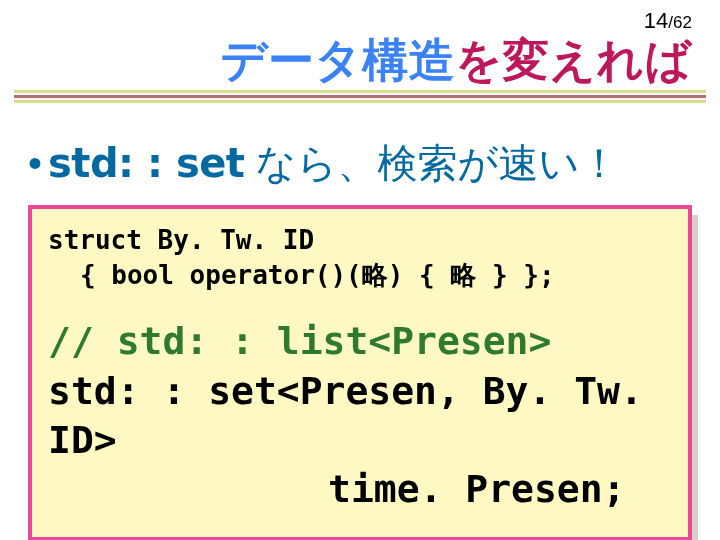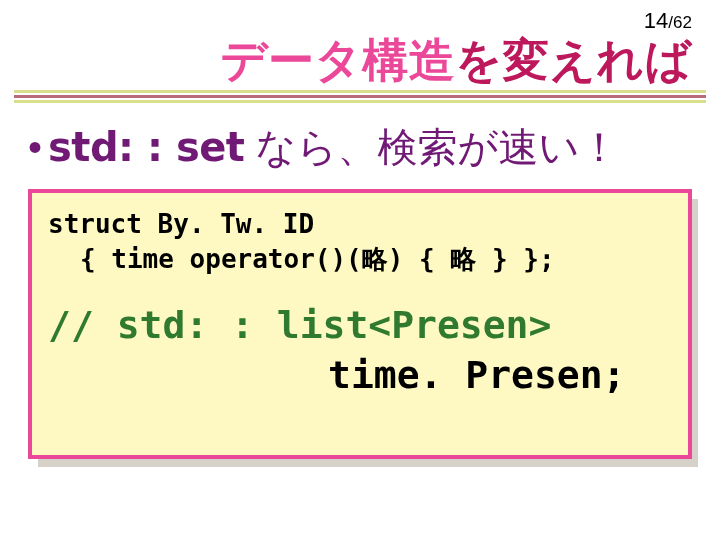--- a/index.html
+++ b/index.html
@@ -1,29 +1,29 @@
 <!DOCTYPE html>
 <html><head>
 <meta charset="utf-8">
 <style>
   * { margin: 0; padding: 0; box-sizing: border-box; }
   html, body { width: 720px; height: 540px; background: #ffffff; font-family: "Helvetica Neue", Arial, "Hiragino Kaku Gothic ProN", "Yu Gothic", Meiryo, sans-serif; overflow: hidden; }
   .slide { position: relative; width: 720px; height: 495px; background: #fff; border-radius: 17px; }
   .pagenum { position: absolute; top: 8px; right: 28px; font-size: 22px; font-weight: 500; color: #000; }
   .pagenum .total { font-size: 17px; }
   .title { position: absolute; top: 30px; right: 28px; font-size: 46px; font-weight: 700; letter-spacing: 0.5px; }
-  .title .t1 { color: #ec4899; }
+  .title .t1 { color: #3b82f6; }
   .title .t2 { color: #be185d; }
   .rules { position: absolute; left: 14px; right: 14px; top: 90px; }
   .rules .r { height: 3px; width: 100%; margin-bottom: 2px; }
   .rules .r1 { background: #d9e08c; }
   .rules .r2 { background: #b86c7a; }
   .rules .r3 { background: #d9e08c; }
   .content { position: absolute; top: 120px; left: 28px; right: 28px; }
-  .bullet { font-size: 40px; font-weight: 500; color: #701a75; margin-bottom: 14px; }
+  .bullet { font-size: 40px; font-weight: 500; color: #0369a1; margin-bottom: 14px; margin-top: 16px; }
   .bullet .dot { display: inline-block; margin-right: 6px; }
   .bullet .mono { font-family: Verdana, "DejaVu Sans", sans-serif; letter-spacing: -0.5px; font-weight: 600; }
   .codebox-wrap { position: relative; margin-top: 4px; }
   .shadow { position: absolute; top: 10px; left: 10px; right: -6px; bottom: -8px; background: #d7d2c9; z-index: 0; }
   .codebox { position: relative; z-index: 1; background: #fef9c3; border: 4px solid #ec4899; padding: 14px 16px 22px 16px; min-height: 270px; }
   .struct { font-family: Verdana, "DejaVu Sans Mono", Consolas, monospace; font-size: 26px; font-weight: 700; color: #000; line-height: 1.35; margin-bottom: 24px; }
   .struct-line2 { padding-left: 32px; }
   .big { font-family: Verdana, "DejaVu Sans Mono", Consolas, monospace; font-size: 38px; font-weight: 700; line-height: 1.3; }
   .big .comment { color: #2f7a2f; }
   .big .code { color: #000; }
@@ -50,23 +50,24 @@
   <div class="content">
     <div class="bullet">
       <span class="dot">•</span><span class="mono">std: : set</span> <span>なら、検索が速い！</span>
     </div>
 
     <div class="codebox-wrap">
       <div class="shadow"></div>
       <div class="codebox">
         <div class="struct">
           <div>struct By. Tw. ID</div>
-          <div class="struct-line2">{ time operator()(略) { 略 } };</div>
+          <div class="struct-line2">{ bool operator()(略) { 略 } };</div>
         </div>
         <div class="big">
           <div><span class="comment">// std: : list&lt;Presen&gt;</span></div>
+          <div><span class="code">std: : set&lt;Presen, By. Tw. ID&gt;</span></div>
           <div><span class="indent"></span><span class="code">time. Presen;</span></div>
         </div>
       </div>
     </div>
   </div>
 
 </div>
 
 </body></html>

